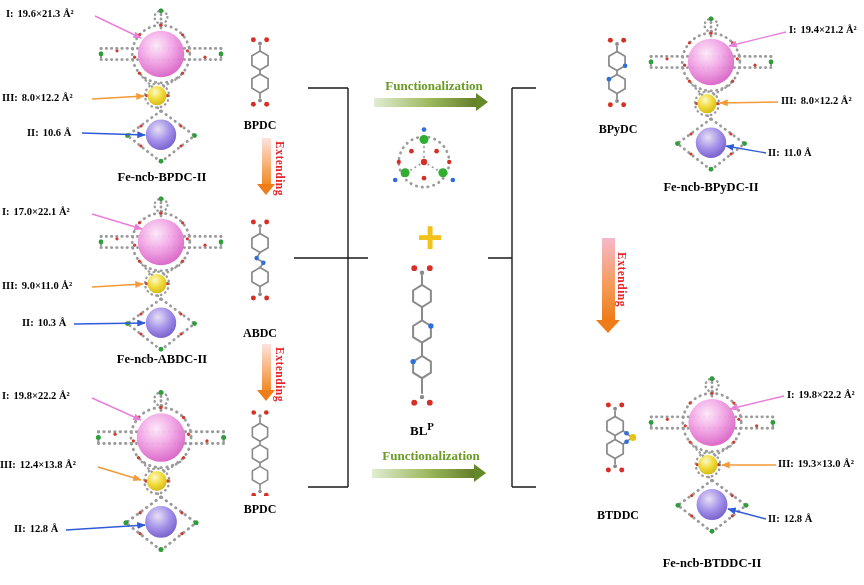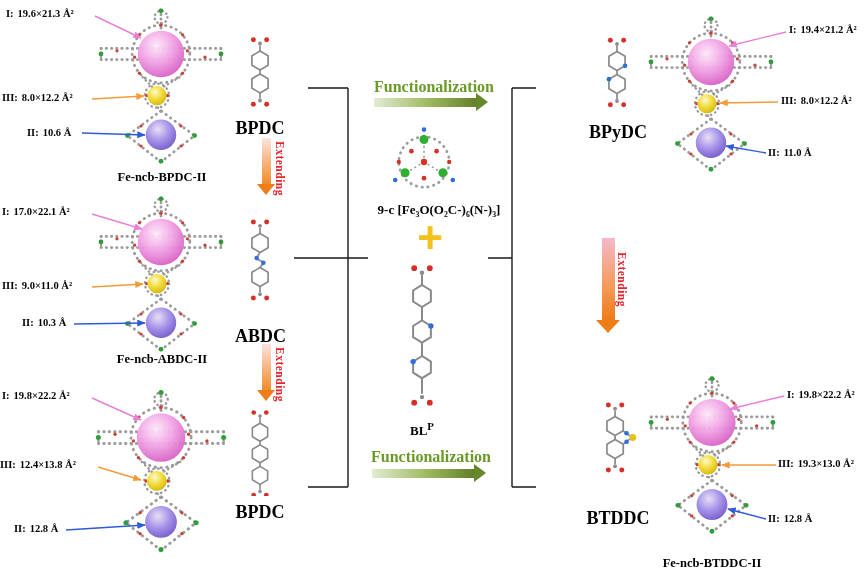--- a/index.html
+++ b/index.html
@@ -3,23 +3,23 @@
 <meta charset="utf-8">
 <style>
   * { margin:0; padding:0; box-sizing:border-box; }
   html,body { background:#fff; }
   body { font-family:"Liberation Serif", serif; }
   #fig { position:relative; width:864px; height:585px; background:#fff; overflow:hidden; }
   #fig > * { position:absolute; }
   .ann { font-size:10.5px; font-weight:bold; color:#000; white-space:nowrap; }
   .ann .rg { margin-right:4px; }
   .cap { font-size:12.5px; font-weight:bold; color:#000; text-align:center; white-space:nowrap; }
-  .lkl { font-size:18px; font-weight:bold; color:#000; text-align:center; white-space:nowrap; }
+  .lkl { font-size:12px; font-weight:bold; color:#000; text-align:center; white-space:nowrap; }
   .ext-text { color:#e8252c; font-weight:bold; font-size:11.5px; writing-mode:vertical-rl; letter-spacing:.5px; }
-  .func-text { color:#6a9a27; font-weight:bold; font-size:16px; text-align:center; white-space:nowrap; }
+  .func-text { color:#6a9a27; font-weight:bold; font-size:13px; text-align:center; white-space:nowrap; }
   .varrow { display:flex; flex-direction:column; align-items:center; }
   .varrow .shaft { width:9px; background:linear-gradient(180deg,#fbe3e0 0%,#f8b27a 55%,#ef8b2a 100%); }
   .varrow .head { width:0; height:0; border-left:9px solid transparent; border-right:9px solid transparent; border-top:11px solid #ee7c18; }
   .varrow-big .shaft { width:13px; background:linear-gradient(180deg,#f6b8cb 0%,#f49a56 60%,#ee7c18 100%); }
   .varrow-big .head { border-left:12px solid transparent; border-right:12px solid transparent; border-top:13px solid #ee7c18; }
   .harrow { display:flex; align-items:center; }
   .harrow .shaft { height:9px; background:linear-gradient(90deg,#e2ecd2 0%,#9cb85e 55%,#647f2a 100%); }
   .harrow .head { width:0; height:0; border-top:9px solid transparent; border-bottom:9px solid transparent; border-left:12px solid #64882a; }
   .plus { color:#f2c21a; font-size:44px; font-weight:bold; line-height:1; font-family:"Liberation Sans",sans-serif; text-align:center; }
   .cluster-label { font-size:13px; font-weight:bold; color:#000; text-align:center; white-space:nowrap; }
@@ -315,21 +315,20 @@
 
   <div class="func-text" style="left:372px;top:78px;width:124px">Functionalization</div>
   <div class="harrow" style="left:374px;top:93px">
     <div class="shaft" style="width:102px"></div>
     <div class="head"></div>
   </div>
 
   <svg style="left:388px;top:126px" width="72" height="72" viewBox="0 0 80 80">
       <use href="#cluster9c"></use>
     </svg>
-  <div class="cluster-label" style="left:344px;top:202px;width:190px">9-c  [Fe₃O(O₂C-)₆(N-)₃]</div>
 
   <div class="plus" style="left:410px;top:216px;width:40px">+</div>
 
   <svg style="left:402px;top:258px" width="40" height="156" viewBox="0 0 36 132">
       <use href="#lk-blp"></use>
     </svg>
   <div class="bl-label" style="left:398px;top:420px;width:48px"><span>BL</span><sup>P</sup></div>
 
   <div class="func-text" style="left:366px;top:448px;width:130px">Functionalization</div>
   <div class="harrow" style="left:372px;top:464px">
@@ -338,20 +337,21 @@
   </div>
 
   <svg style="left:598px;top:30px" width="38" height="85" viewBox="0 0 40 78">
       <use href="#lk-bpydc"></use>
     </svg>
   <div class="lkl" style="left:588px;top:122px;width:60px">BPyDC</div>
 
   <svg style="left:643px;top:12px" width="136" height="164" viewBox="0 0 170 200">
       <use href="#mof"></use>
     </svg>
+  <div class="cap" style="left:636px;top:180px;width:150px">Fe-ncb-BPyDC-II</div>
 
   <div class="varrow varrow-big" style="left:596px;top:238px">
     <div class="shaft" style="height:82px"></div>
     <div class="head"></div>
   </div>
   <div class="ext-text" style="left:616px;top:252px">Extending</div>
 
   <svg style="left:594px;top:385px" width="46" height="105" viewBox="0 0 48 78">
       <use href="#lk-btddc"></use>
     </svg>

